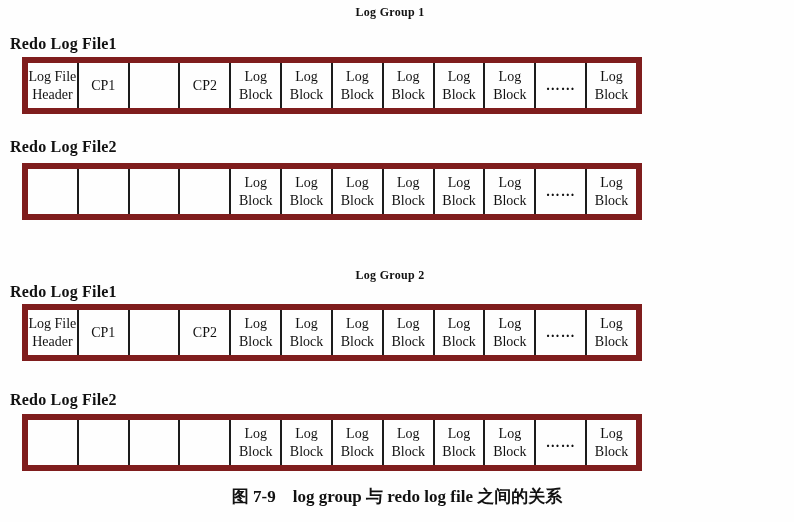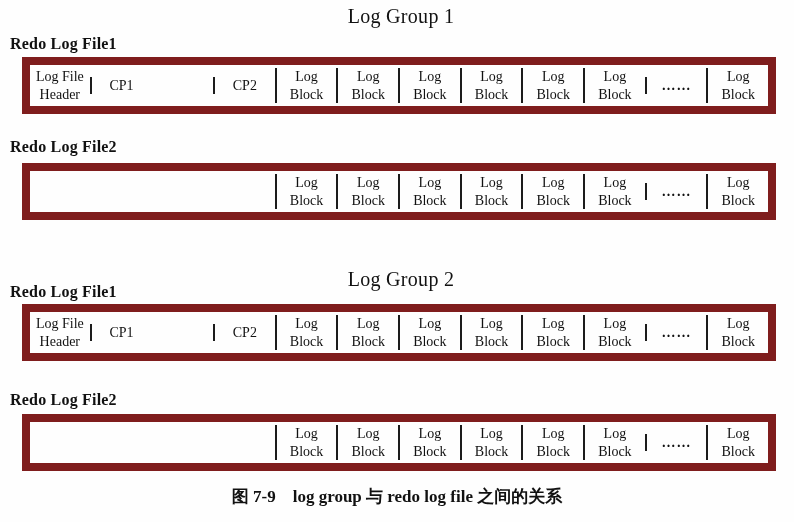--- a/index.html
+++ b/index.html
@@ -10,42 +10,40 @@
     background: #fefefe;
     font-family: "Liberation Serif", "DejaVu Serif", serif;
     color: #111;
     overflow: hidden;
   }
   .group-title {
     position: absolute;
     left: 0;
     width: 780px;
     text-align: center;
-    font-size: 20px;
-    font-weight: normal;
+    font-size: 12px;
+    font-weight: bold;
     letter-spacing: 0.3px;
-    padding-left: 11px;
   }
   .file-label {
     position: absolute;
     left: 10px;
     font-size: 16px;
     font-weight: bold;
     letter-spacing: 0.2px;
   }
   .strip {
     position: absolute;
     left: 22px;
-    width: 754px;
+    width: 620px;
     height: 57px;
     display: flex;
     box-sizing: border-box;
-    border: 8px solid #7f1d1d;
+    border: 6px solid #7f1d1d;
     background: #fefefe;
-    align-items: center;
   }
   .cell {
     flex: 1 1 0;
     display: flex;
     align-items: center;
     justify-content: center;
     text-align: center;
     font-size: 14px;
     line-height: 1.22;
     white-space: pre-line;

